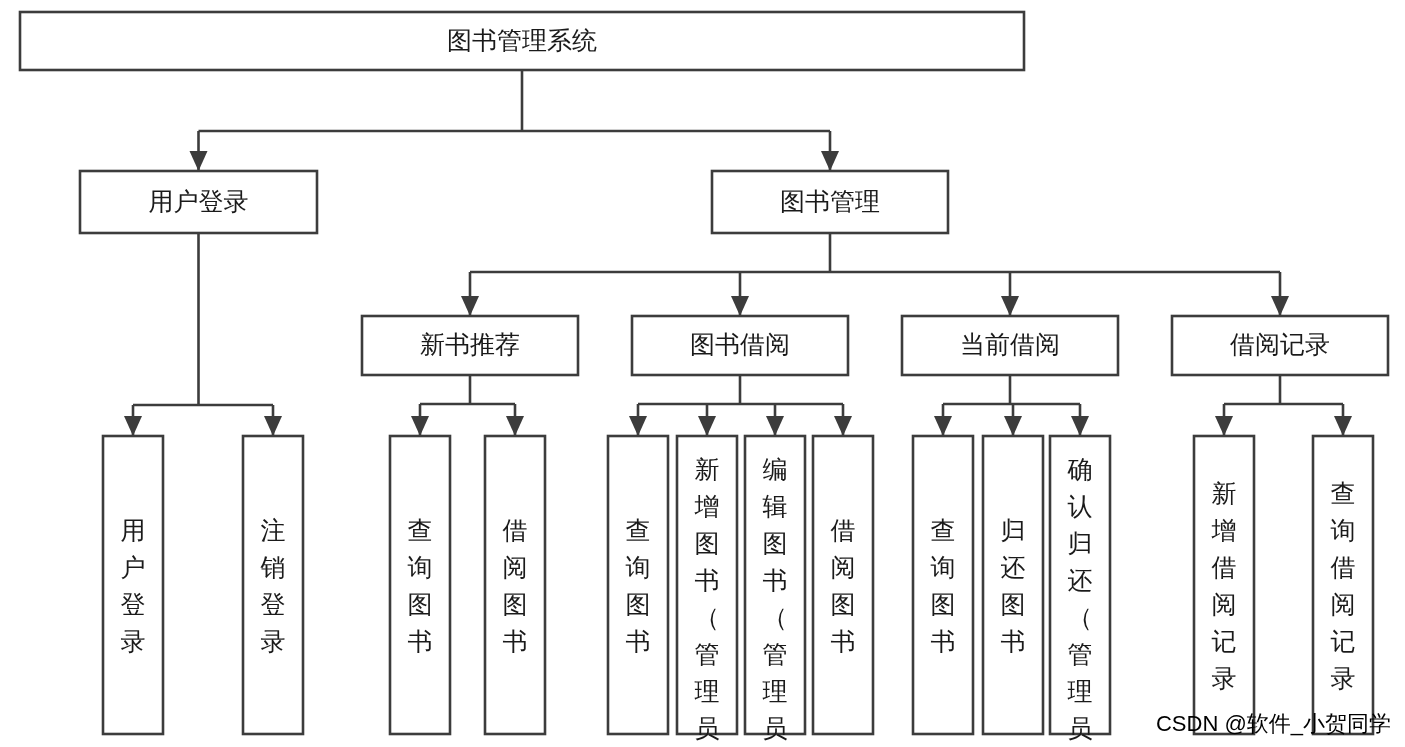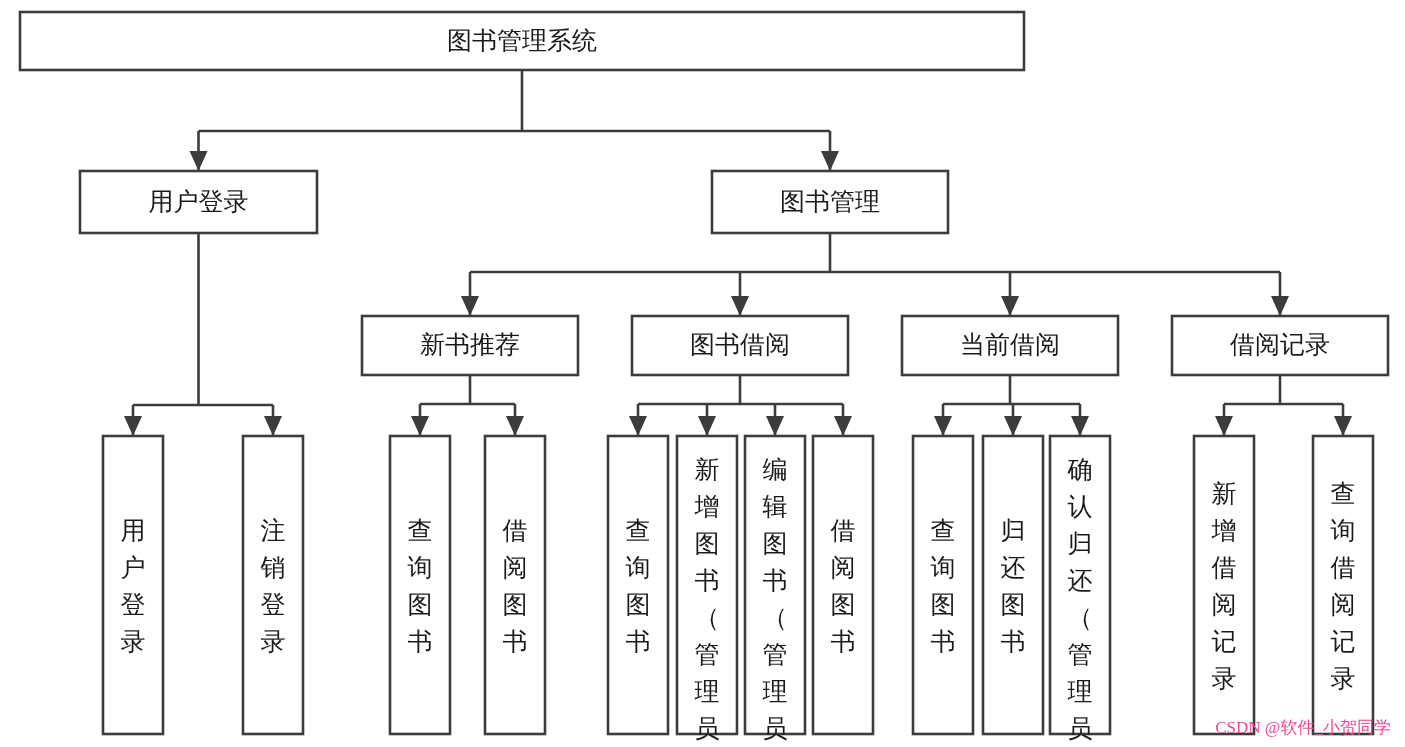--- a/index.html
+++ b/index.html
@@ -40,23 +40,23 @@
     fill: none;
   }
   .arrow-head {
     fill: #3c3c3c;
     stroke: none;
   }
   #watermark {
     position: absolute;
     right: 14px;
     bottom: 8px;
-    font-family: Liberation Serif, serif;
-    font-size: 17px;
-    color: #ec4899;
+    font-family: Liberation Sans, sans-serif;
+    font-size: 22px;
+    color: #000000;
     white-space: nowrap;
     user-select: none;
   }
 </style>
 </head>
 <body>
 
 <div id="stage">
 
   <svg id="diagram-svg" viewBox="0 0 1405 747">

